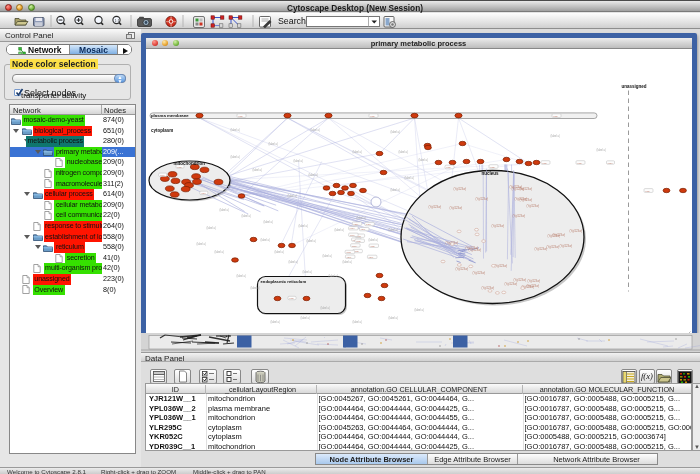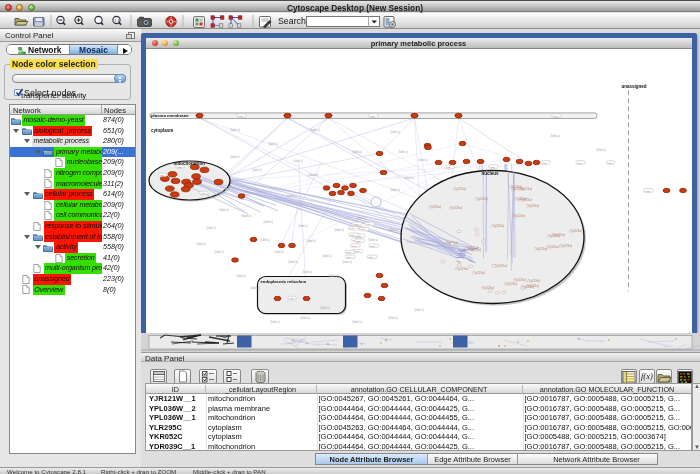--- a/index.html
+++ b/index.html
@@ -16,21 +16,21 @@
 #groupbox{left:4px;top:35px;width:127px;height:36px;border:1px solid #b0b0b0;border-radius:3px;}
 #gblabel{left:10px;top:30px;font-size:8.5px;font-weight:bold;color:#222;background:#fde047;padding:0 2px;}
 #combo{left:12px;top:45px;width:114px;height:9px;background:linear-gradient(#fff,#e0e0e0);border:1px solid #8a8a8a;border-radius:4px;}
 #combo span{position:absolute;left:8px;top:16px;font-size:8px;color:#111;}
 #combostep{right:-1px;top:-1px;width:12px;height:9px;background:linear-gradient(#bcd8f5,#5e9ae0);border:1px solid #6a8ab8;border-radius:4px;font-size:5px;color:#fff;text-align:center;line-height:4px;}
 #checkbox{left:14px;top:60px;width:7px;height:7px;background:#fff;border:1px solid #7799cc;border-radius:1px;}
 #cblabel{left:24px;top:59px;font-size:9px;color:#111;}
 #treebox{left:9px;top:75px;width:127px;height:350px;background:#fff;border:1px solid #888;overflow:hidden;}
 #treehead{left:0;top:0;width:100%;height:10px;background:linear-gradient(#f8f8f8,#d5d5d5);border-bottom:1px solid #999;}
 #treehead span{position:absolute;top:1px;font-size:7.6px;color:#222;}
-.trow{position:absolute;left:0;width:125px;height:10.6px;font-size:8.5px;font-style:italic;}
+.trow{position:absolute;left:0;width:125px;height:10.6px;font-size:8.5px;}
 .hl{position:absolute;top:0px;height:10.6px;line-height:10.5px;padding:0 1.5px;color:#111;white-space:nowrap;overflow:hidden;font-size:7.1px;letter-spacing:-0.1px;}
 .nodes{position:absolute;left:93px;top:0;height:10.6px;line-height:10.5px;font-size:7.2px;color:#111;}
 .tri{position:absolute;top:3px;width:0;height:0;border-left:3.2px solid transparent;border-right:3.2px solid transparent;border-top:4.5px solid #5a5a5a;}
 #datapanel{left:141px;top:352px;width:559px;height:115px;background:#dedede;}
 #dphead{left:0;top:0;width:559px;height:9.5px;background:linear-gradient(#f2f2f2,#d0d0d0);border-top:1px solid #999;border-bottom:1px solid #aaa;}
 #dphead span{position:absolute;left:4px;top:0.5px;font-size:8px;color:#222;}
 .dbtn{position:absolute;background:linear-gradient(#fff,#dcdcdc);border:1px solid #888;border-radius:2px;}
 #dtable{left:4px;top:31px;width:547px;height:68px;background:#fff;border:1px solid #999;overflow:hidden;}
 #dthead{position:absolute;left:0;top:0;width:100%;height:9.5px;background:linear-gradient(#fbfbfb,#d8d8d8);border-bottom:1px solid #999;font-size:7.2px;color:#222;}
 #dthead div{position:absolute;top:1px;text-align:center;border-right:1px solid #b5b5b5;height:9px;}
@@ -609,21 +609,21 @@
           </svg>
           <span class="hl" style="left:22.8px;max-width:69.2px;background:#ff1400">biological_process</span>
           <span class="nodes" style="color:#111">651(0)</span>
         </div>
         <div class="trow" style="top:31.2px">
           <i class="tri" style="left:14.100000000000001px"></i>
           <svg class="abs" style="left:22.6px;top:1.5px" width="10" height="8" viewBox="0 0 10 8">
             <path d="M0.5 7.5 L0.5 1.8 L3.5 1.8 L4.5 3 L9.5 3 L9.5 7.5 Z" fill="#6b9dc8" stroke="#2f4f75" stroke-width="0.8"></path>
             <path d="M0.5 3.8 L9.5 3.8" stroke="#8fc0e8" stroke-width="1.2" fill="none"></path>
           </svg>
-          <span class="hl" style="left:22px;max-width:58.4px;background:#e5e5e5">metabolic process</span>
+          <span class="hl" style="left:16px;max-width:58.4px;background:#0f766e">metabolic process</span>
           <span class="nodes" style="color:#111">280(0)</span>
         </div>
         <div class="trow" style="top:41.8px">
           <i class="abs" style="left:0;top:0;width:125px;height:10.6px;background:#3a73d4"></i>
           <i class="tri" style="left:24.900000000000006px"></i>
           <svg class="abs" style="left:33.400000000000006px;top:1.5px" width="10" height="8" viewBox="0 0 10 8">
             <path d="M0.5 7.5 L0.5 1.8 L3.5 1.8 L4.5 3 L9.5 3 L9.5 7.5 Z" fill="#6b9dc8" stroke="#2f4f75" stroke-width="0.8"></path>
             <path d="M0.5 3.8 L9.5 3.8" stroke="#8fc0e8" stroke-width="1.2" fill="none"></path>
           </svg>
           <span class="hl" style="left:44.400000000000006px;max-width:47.599999999999994px;background:#35e000">primary metabo</span>
@@ -694,21 +694,21 @@
           </svg>
           <span class="hl" style="left:33.6px;max-width:58.4px;background:#ff1400">establishment of lo</span>
           <span class="nodes" style="color:#111">558(0)</span>
         </div>
         <div class="trow" style="top:137.2px">
           <i class="tri" style="left:24.900000000000006px"></i>
           <svg class="abs" style="left:33.400000000000006px;top:1.5px" width="10" height="8" viewBox="0 0 10 8">
             <path d="M0.5 7.5 L0.5 1.8 L3.5 1.8 L4.5 3 L9.5 3 L9.5 7.5 Z" fill="#6b9dc8" stroke="#2f4f75" stroke-width="0.8"></path>
             <path d="M0.5 3.8 L9.5 3.8" stroke="#8fc0e8" stroke-width="1.2" fill="none"></path>
           </svg>
-          <span class="hl" style="left:44.400000000000006px;max-width:47.599999999999994px;background:#ff1400">activity</span>
+          <span class="hl" style="left:44.400000000000006px;max-width:47.599999999999994px;background:#ff1400">reticulum</span>
           <span class="nodes" style="color:#111">558(0)</span>
         </div>
         <div class="trow" style="top:147.79999999999998px">
           <svg class="abs" style="left:44.7px;top:0.8px" width="8" height="9" viewBox="0 0 8 9">
             <path d="M0.8 8.5 L0.8 0.5 L5 0.5 L7.2 2.7 L7.2 8.5 Z" fill="#fff" stroke="#8a8a8a" stroke-width="0.8"></path>
             <path d="M5 0.5 L5 2.7 L7.2 2.7" fill="#ddd" stroke="#8a8a8a" stroke-width="0.6"></path>
           </svg>
           <span class="hl" style="left:55.2px;max-width:36.8px;background:#35e000">secretion</span>
           <span class="nodes" style="color:#111">41(0)</span>
         </div>

